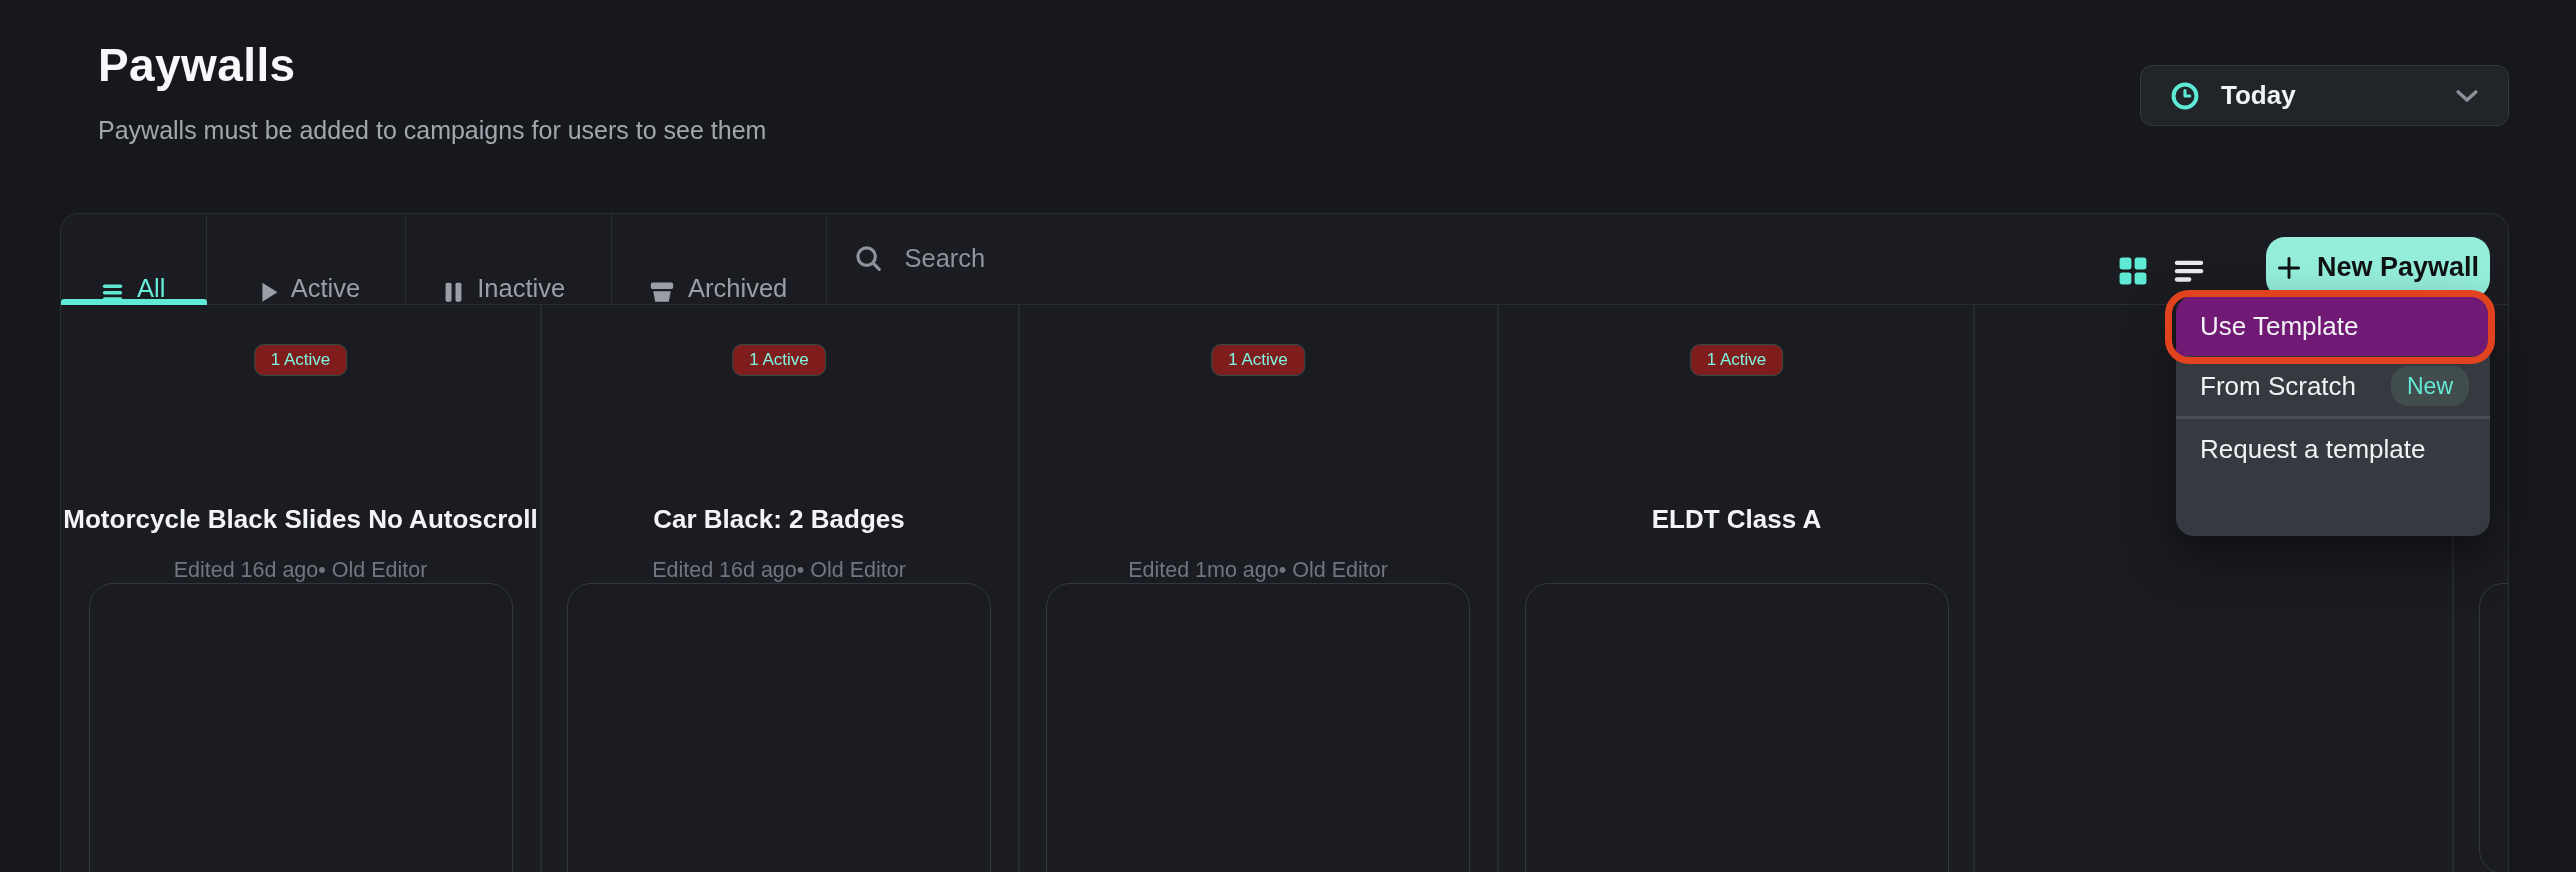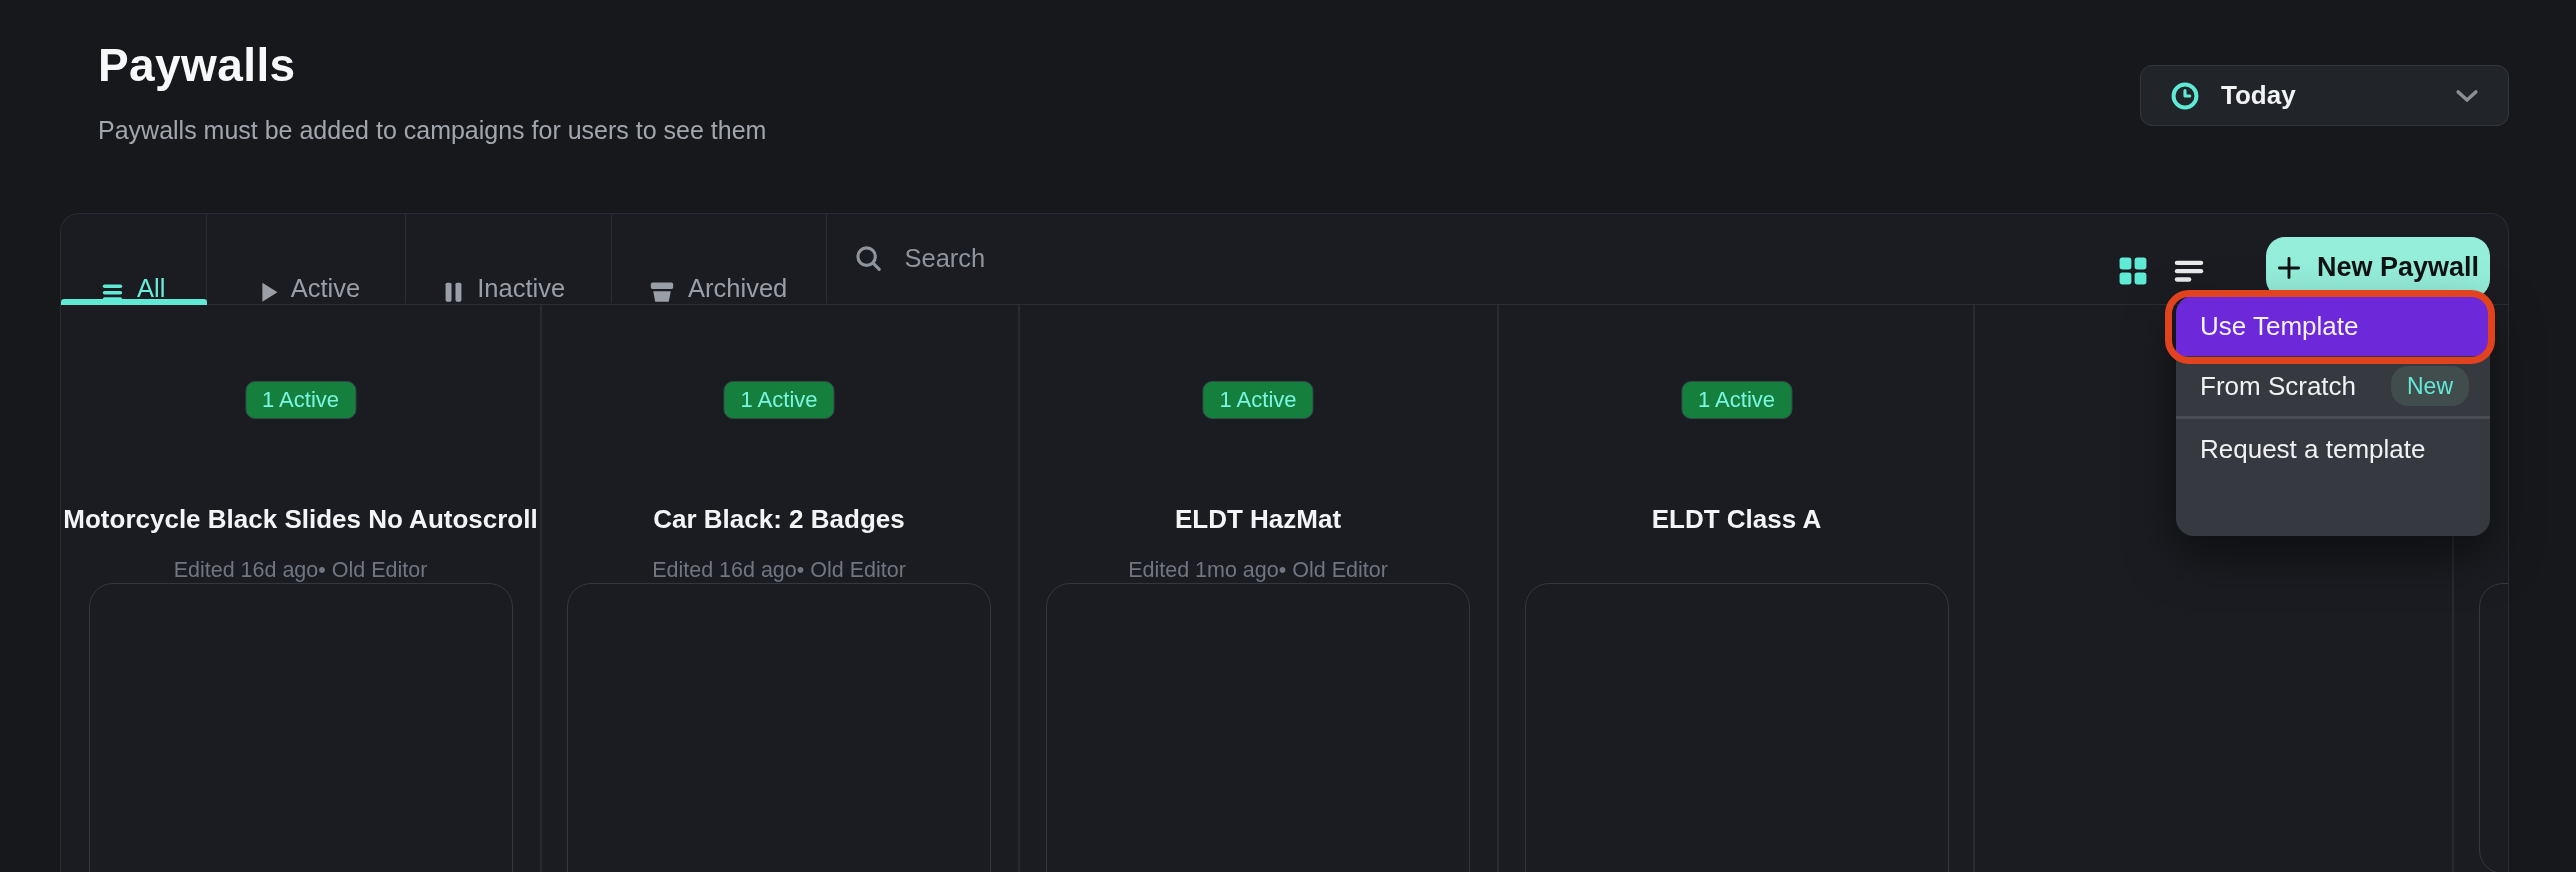--- a/index.html
+++ b/index.html
@@ -68,23 +68,23 @@
     background:#94eeda; border:none; border-radius:19px;
     display:flex; align-items:center; justify-content:center; gap:16px;
     font-family:inherit; font-size:27px; font-weight:700; color:#101214; cursor:pointer;
   }
 
   
   .col-divider { position:absolute; top:91px; bottom:0; width:1.6px; background:#272a30; }
   .card { position:absolute; top:91px; bottom:0; }
   .card .badge {
     position:absolute; top:39px; left:50%; transform:translateX(-50%);
-    background:#15803d; border:1.6px solid #2f4d48; border-radius:9.6px;
-    color:#7cf4e0; font-size:22px; font-weight:500;
-    padding:4.8px 16px; white-space:nowrap;margin-top:37px;
+    background:#7f1d1d; border:1.6px solid #2f4d48; border-radius:9.6px;
+    color:#7cf4e0; font-size:17px; font-weight:500;
+    padding:4.8px 16px; white-space:nowrap;
   }
   .card .title {
     position:absolute; top:199px; width:100%; text-align:center;
     font-size:26px; font-weight:600; color:#f3f4f6; white-space:nowrap;
   }
   .card .edited {
     position:absolute; top:253px; width:100%; text-align:center;
     font-size:21.5px; font-weight:400; color:#70757f; white-space:nowrap;
   }
   .card .preview {
@@ -108,21 +108,21 @@
   .menu {
     position:absolute; left:2176px; top:296px; width:314px; height:240px;
     background:#36393f; border-radius:17.6px; z-index:10;
     box-shadow:0 19px 48px rgba(0,0,0,.5);
     overflow:hidden;
   }
   .menu-item {
     position:relative; height:60px; display:flex; align-items:center;
     padding:0 21px 0 24px; font-size:26px; font-weight:500; color:#f1f2f4; cursor:pointer;
   }
-  .menu-item.hl { background:#6d28d9; }
+  .menu-item.hl { background:#701a75; }
   .menu-sep { height:1.6px; background:#484c53; }
   .menu-item .new-badge {
     margin-left:auto; background:#414c4d; color:#64ead6;
     font-size:23px; font-weight:500; padding:6.4px 16px; border-radius:17px;
   }
 
   
   .ring {
     position:absolute; left:2165px; top:290px; width:330px; height:74px;
     border:7.2px solid #e2431f; border-radius:24px; z-index:20; pointer-events:none;
@@ -240,21 +240,20 @@
     <div class="preview"></div>
   </div>
   <div class="card c1">
     <span class="badge">1 Active</span>
     <div class="title">Car Black: 2 Badges</div>
     <div class="edited">Edited 16d ago• Old Editor</div>
     <div class="preview"></div>
   </div>
   <div class="card c2">
     <span class="badge">1 Active</span>
-    <div class="title">ELDT HazMat</div>
     <div class="edited">Edited 1mo ago• Old Editor</div>
     <div class="preview"></div>
   </div>
   <div class="card c3">
     <span class="badge">1 Active</span>
     <div class="title">ELDT Class A</div>
     <div class="preview"></div>
   </div>
   <div class="preview-sliver"></div>
 </div>

